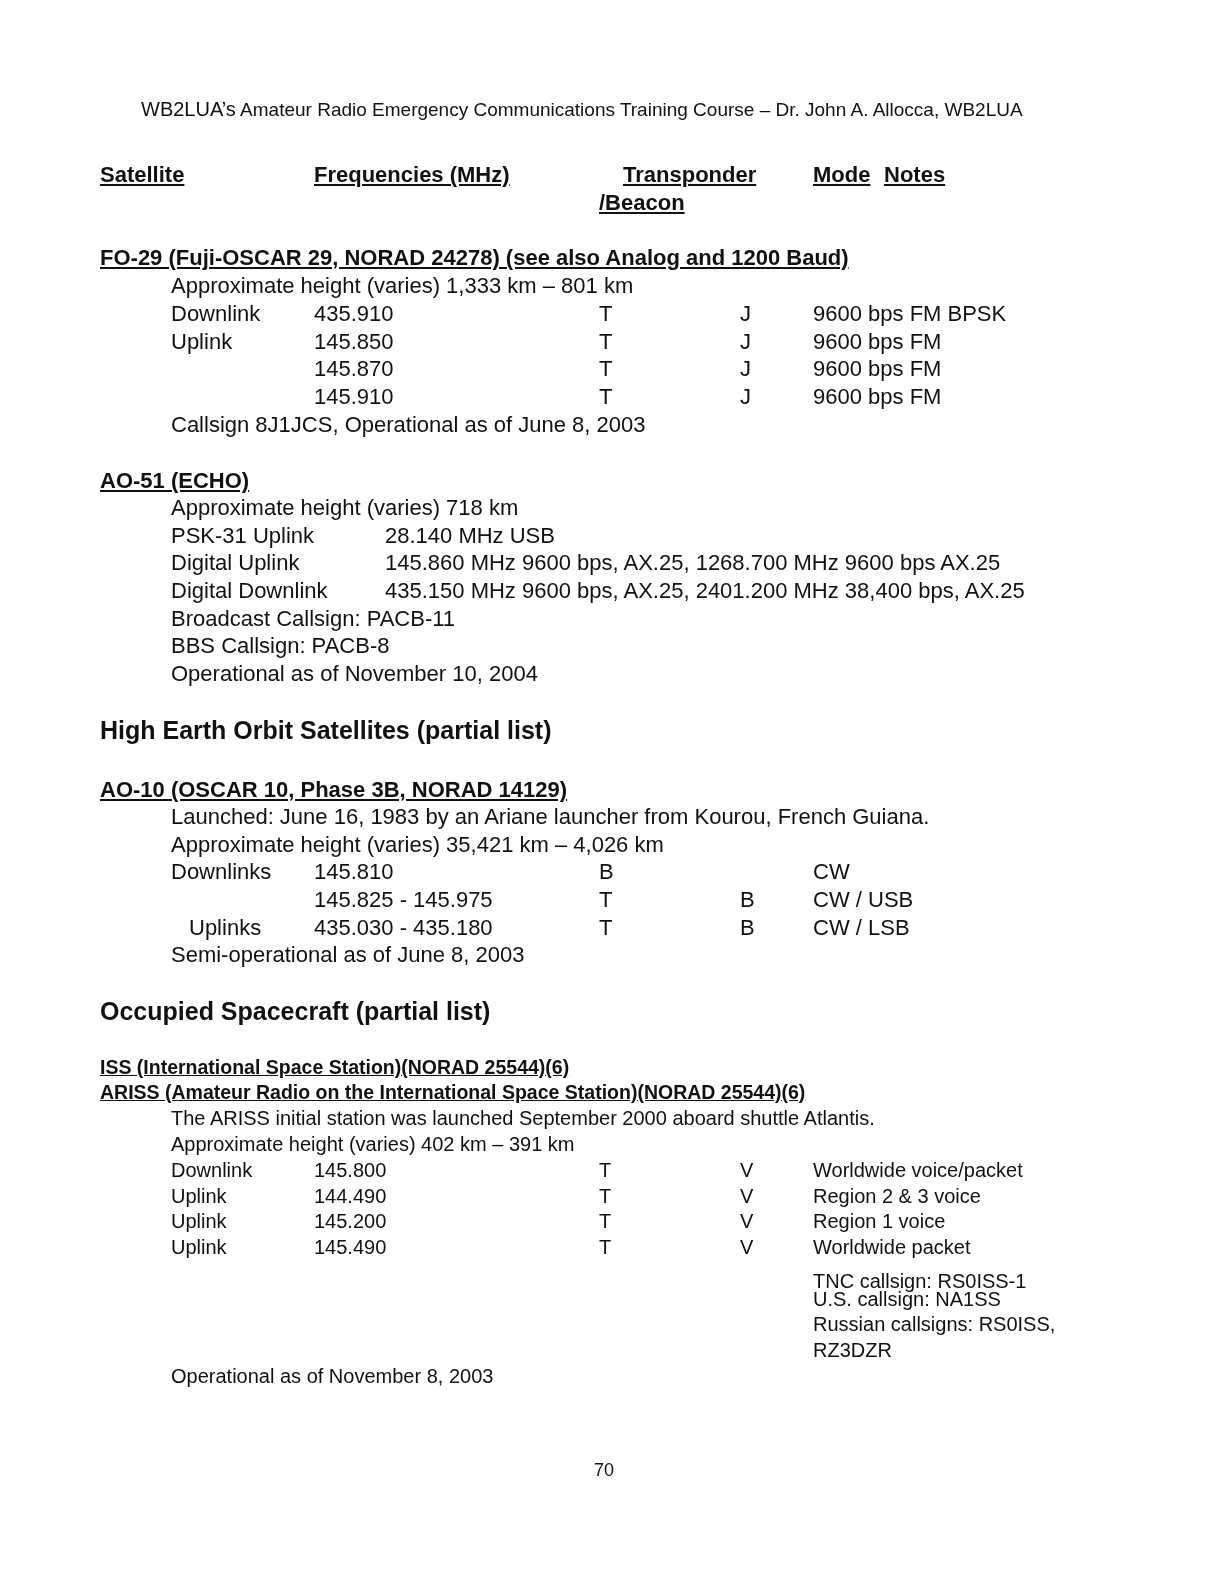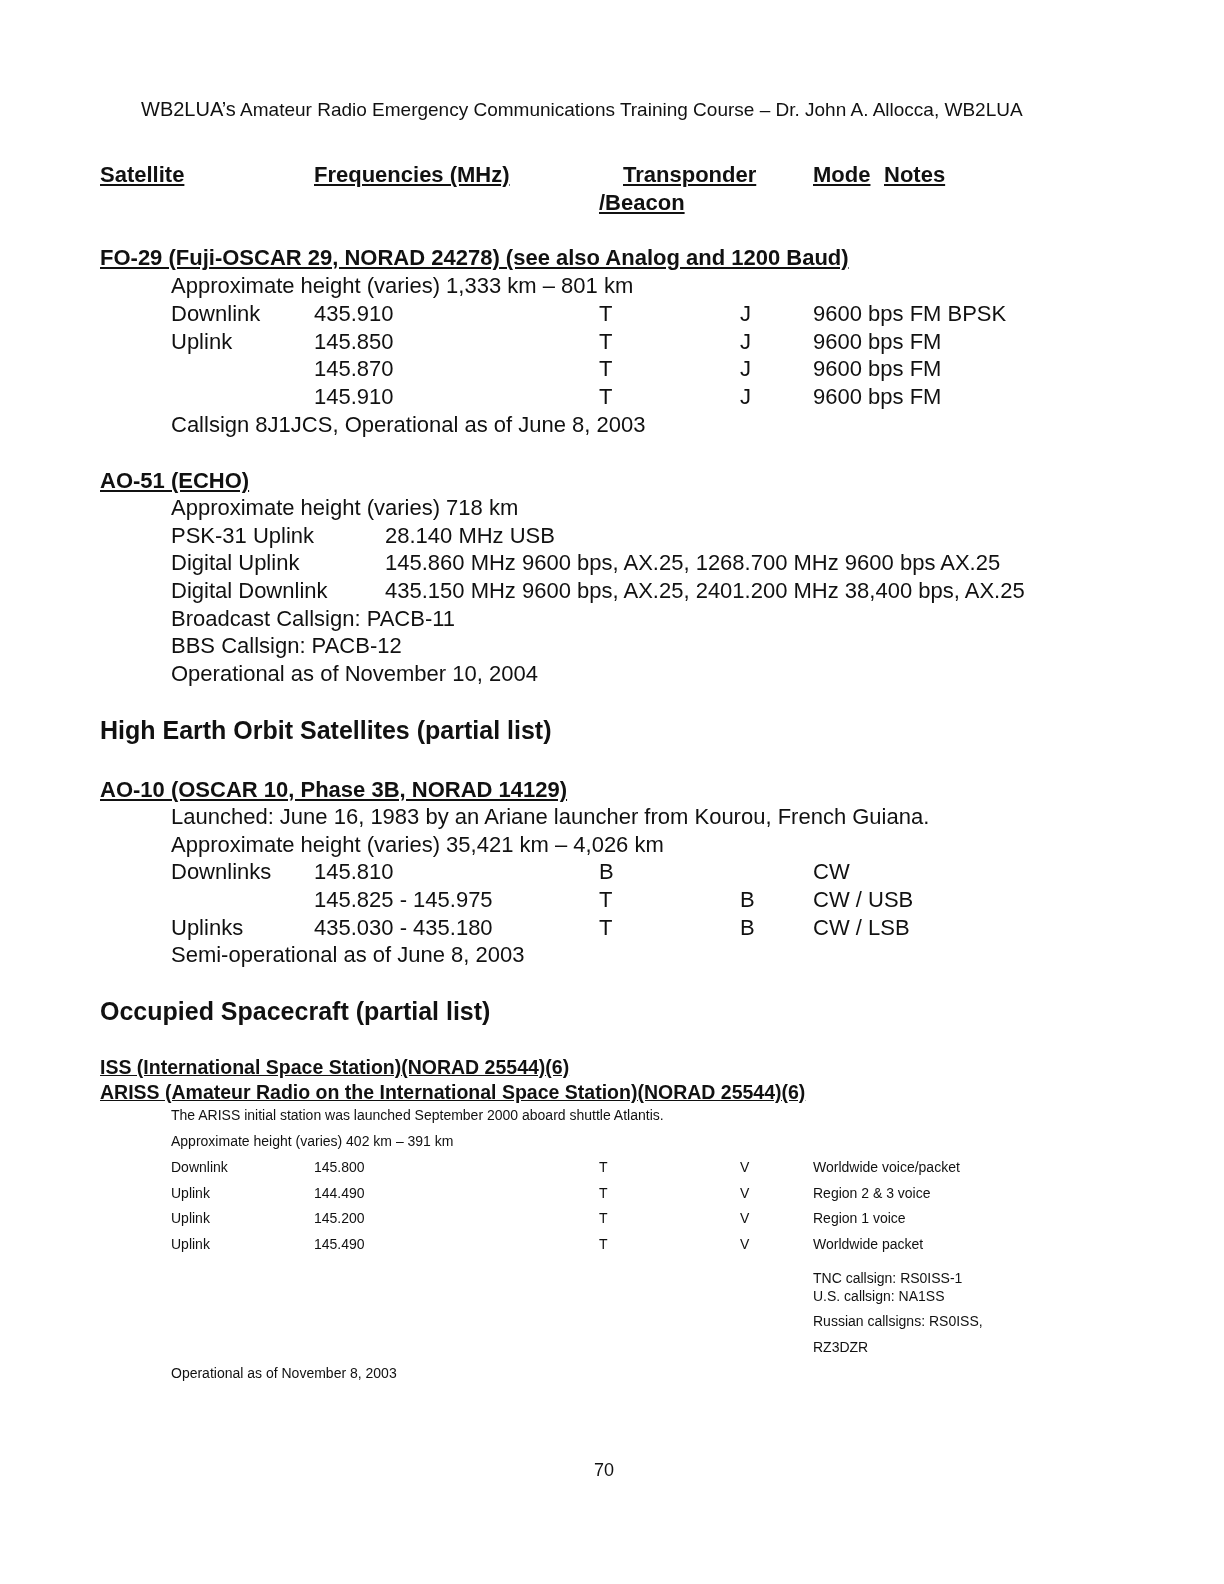--- a/index.html
+++ b/index.html
@@ -6,21 +6,21 @@
   body { width: 1224px; height: 1584px; position: relative; overflow: hidden;
          font-family: "Liberation Sans", sans-serif; color: #111; }
   .abs { position: absolute; white-space: nowrap; }
   .hdr { font-size: 19px; left: 141px; top: 90px; margin-top: 8px; }
   .hdr .big { font-size: 20px; }
   .colh { font-size: 22px; font-weight: bold; text-decoration: underline; top: 162px; }
   .sat { font-size: 22px; font-weight: bold; text-decoration: underline; left: 100px; }
   .sat.small { font-size: 19.5px; }
   .sec { font-size: 25px; font-weight: bold; left: 100px; }
   .t { font-size: 22px; }
-  .t.s { font-size: 14px; }
+  .t.s { font-size: 20px; }
   .pg { font-size: 18px; left: 594px; top: 1460px; }
 </style>
 </head>
 <body>
 
 <div class="abs hdr"><span class="big">WB2LUA’s</span><span> Amateur Radio Emergency Communications Training Course – Dr. John A. Allocca, WB2LUA</span></div>
 
 <div class="abs colh" style="left:100px">Satellite</div>
 <div class="abs colh" style="left:314px">Frequencies (MHz)</div>
 <div class="abs colh" style="left:623px">Transponder</div>
@@ -61,21 +61,21 @@
 
 <div class="abs sat" style="top:468px">AO-51 (ECHO)</div>
 <div class="abs t" style="left:171px; top:495px">Approximate height (varies) 718 km</div>
 <div class="abs t" style="left:171px; top:523px">PSK-31 Uplink</div>
 <div class="abs t" style="left:385px; top:523px">28.140 MHz USB</div>
 <div class="abs t" style="left:171px; top:550px">Digital Uplink</div>
 <div class="abs t" style="left:385px; top:550px">145.860 MHz 9600 bps, AX.25, 1268.700 MHz 9600 bps AX.25</div>
 <div class="abs t" style="left:171px; top:578px">Digital Downlink</div>
 <div class="abs t" style="left:385px; top:578px">435.150 MHz 9600 bps, AX.25, 2401.200 MHz 38,400 bps, AX.25</div>
 <div class="abs t" style="left:171px; top:606px">Broadcast Callsign: PACB-11</div>
-<div class="abs t" style="left:171px; top:633px">BBS Callsign: PACB-12</div>
+<div class="abs t" style="left:171px; top:633px">BBS Callsign: PACB-8</div>
 <div class="abs t" style="left:171px; top:661px">Operational as of November 10, 2004</div>
 
 <div class="abs sec" style="top:716px">High Earth Orbit Satellites (partial list)</div>
 
 <div class="abs sat" style="top:777px">AO-10 (OSCAR 10, Phase 3B, NORAD 14129)</div>
 <div class="abs t" style="left:171px; top:804px">Launched: June 16, 1983 by an Ariane launcher from Kourou, French Guiana.</div>
 <div class="abs t" style="left:171px; top:832px">Approximate height (varies) 35,421 km – 4,026 km</div>
 
 <div>
   <div class="abs t" style="left:171px; top:859px">Downlinks</div>
@@ -83,21 +83,21 @@
   <div class="abs t" style="left:599px; top:859px">B</div>
   <div class="abs t" style="left:813px; top:859px">CW</div>
 </div>
 <div>
   <div class="abs t" style="left:314px; top:887px">145.825 - 145.975</div>
   <div class="abs t" style="left:599px; top:887px">T</div>
   <div class="abs t" style="left:740px; top:887px">B</div>
   <div class="abs t" style="left:813px; top:887px">CW / USB</div>
 </div>
 <div>
-  <div class="abs t" style="left:171px; top:915px">Uplinks</div>
+  <div class="abs t" style="left:189px; top:915px">Uplinks</div>
   <div class="abs t" style="left:314px; top:915px">435.030 - 435.180</div>
   <div class="abs t" style="left:599px; top:915px">T</div>
   <div class="abs t" style="left:740px; top:915px">B</div>
   <div class="abs t" style="left:813px; top:915px">CW / LSB</div>
 </div>
 <div class="abs t" style="left:171px; top:942px">Semi-operational as of June 8, 2003</div>
 
 <div class="abs sec" style="top:997px">Occupied Spacecraft (partial list)</div>
 
 <div class="abs sat small" style="top:1056px">ISS (International Space Station)(NORAD 25544)(6)</div>

